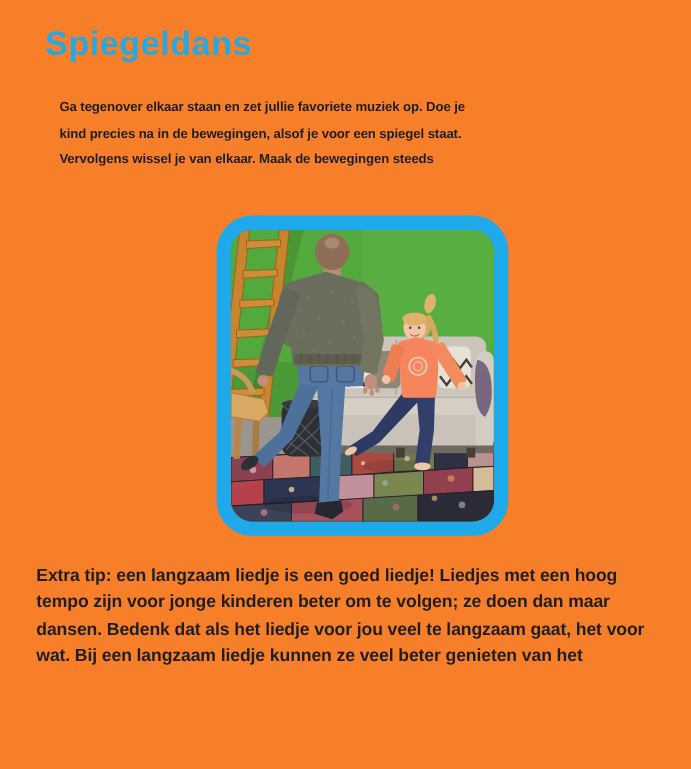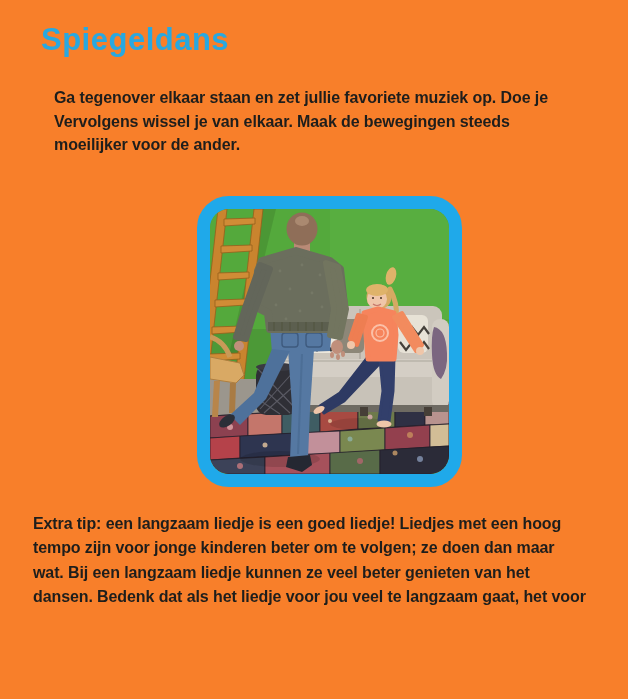--- a/index.html
+++ b/index.html
@@ -16,43 +16,43 @@
     letter-spacing:.5px;
     color:var(--title,#29A8E0);
   }
   .para{
     position:absolute;
     font-weight:bold;
     color:var(--text,#1E1E1C);
     letter-spacing:-.1px;
   }
   .para .line{white-space:nowrap;}
-  .intro{left:54px;top:86px;font-size:16px;line-height:23.7px;}
+  .intro{left:54px;top:86px;font-size:12px;line-height:23.7px;}
   .tip{left:33px;top:512px;font-size:16px;line-height:24.3px;}
   .photo-frame{
     position:absolute;left:197px;top:196px;
     width:239px;height:265px;
     border:13px solid var(--frame,#1FA9EA);
     border-radius:32px;
     overflow:hidden;
     background:#54A93C;
   }
   .photo-frame svg{display:block;border-radius:19px;}
 </style>
 </head>
 <body>
 
 <div class="page">
 
   <h1 class="page-title">Spiegeldans</h1>
 
   <div class="para intro">
     <div class="line">Ga tegenover elkaar staan en zet jullie favoriete muziek op. Doe je</div>
+    <div class="line">kind precies na in de bewegingen, alsof je voor een spiegel staat.</div>
     <div class="line">Vervolgens wissel je van elkaar. Maak de bewegingen steeds</div>
-    <div class="line">moeilijker voor de ander.</div>
   </div>
 
   <div class="photo-frame">
     <svg width="239" height="265" viewBox="0 0 239 265">
 
       <g>
         <rect x="0" y="0" width="239" height="172" fill="#54A93C"></rect>
         <rect x="120" y="0" width="119" height="110" fill="#5BB243" opacity="0.55"></rect>
         <rect x="0" y="120" width="120" height="52" fill="#3E7A2E" opacity="0.35"></rect>
         <polygon points="52,0 66,0 30,150 18,150" fill="#000000" opacity="0.10"></polygon>
@@ -216,17 +216,17 @@
         <ellipse cx="122" cy="146" rx="2" ry="3" fill="#C08F7B"></ellipse>
         <ellipse cx="128" cy="148" rx="2" ry="3" fill="#C08F7B"></ellipse>
         <ellipse cx="133" cy="145" rx="2" ry="3" fill="#C08F7B"></ellipse>
       </g>
     </svg>
   </div>
 
   <div class="para tip">
     <div class="line">Extra tip: een langzaam liedje is een goed liedje! Liedjes met een hoog</div>
     <div class="line">tempo zijn voor jonge kinderen beter om te volgen; ze doen dan maar</div>
+    <div class="line">dansen. Bedenk dat als het liedje voor jou veel te langzaam gaat, het voor</div>
     <div class="line">wat. Bij een langzaam liedje kunnen ze veel beter genieten van het</div>
-    <div class="line">dansen. Bedenk dat als het liedje voor jou veel te langzaam gaat, het voor</div>
   </div>
 
 </div>
 
 </body></html>

